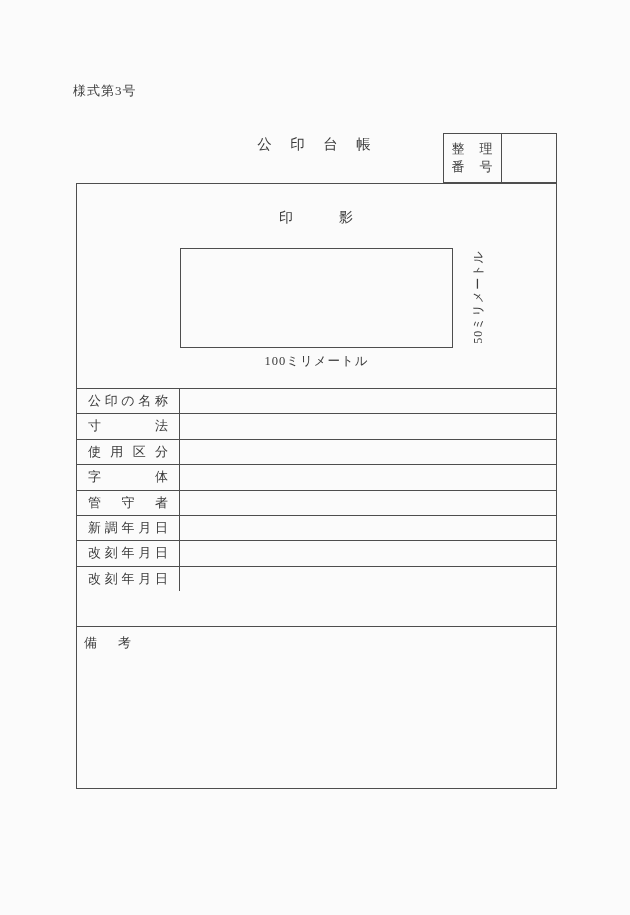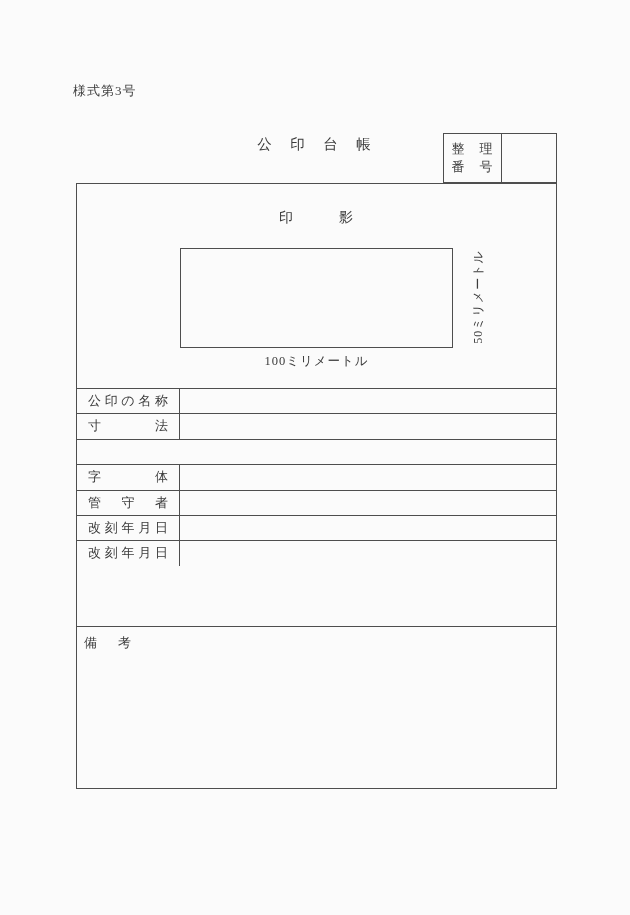--- a/index.html
+++ b/index.html
@@ -209,33 +209,38 @@
         <div class="row-label">公印の名称</div>
         <div class="row-value"></div>
       </div>
 
       <div class="form-row">
         <div class="row-label">寸法</div>
         <div class="row-value"></div>
       </div>
 
       <div class="form-row">
+        <div class="row-label">使用区分</div>
         <div class="row-value"></div>
       </div>
 
       <div class="form-row">
         <div class="row-label">字体</div>
         <div class="row-value"></div>
       </div>
 
       <div class="form-row">
         <div class="row-label">管守者</div>
         <div class="row-value"></div>
       </div>
 
+      <div class="form-row">
+        <div class="row-label">新調年月日</div>
+        <div class="row-value"></div>
+      </div>
 
       <div class="form-row">
         <div class="row-label">改刻年月日</div>
         <div class="row-value"></div>
       </div>
 
       <div class="form-row">
         <div class="row-label">改刻年月日</div>
         <div class="row-value"></div>
       </div>

